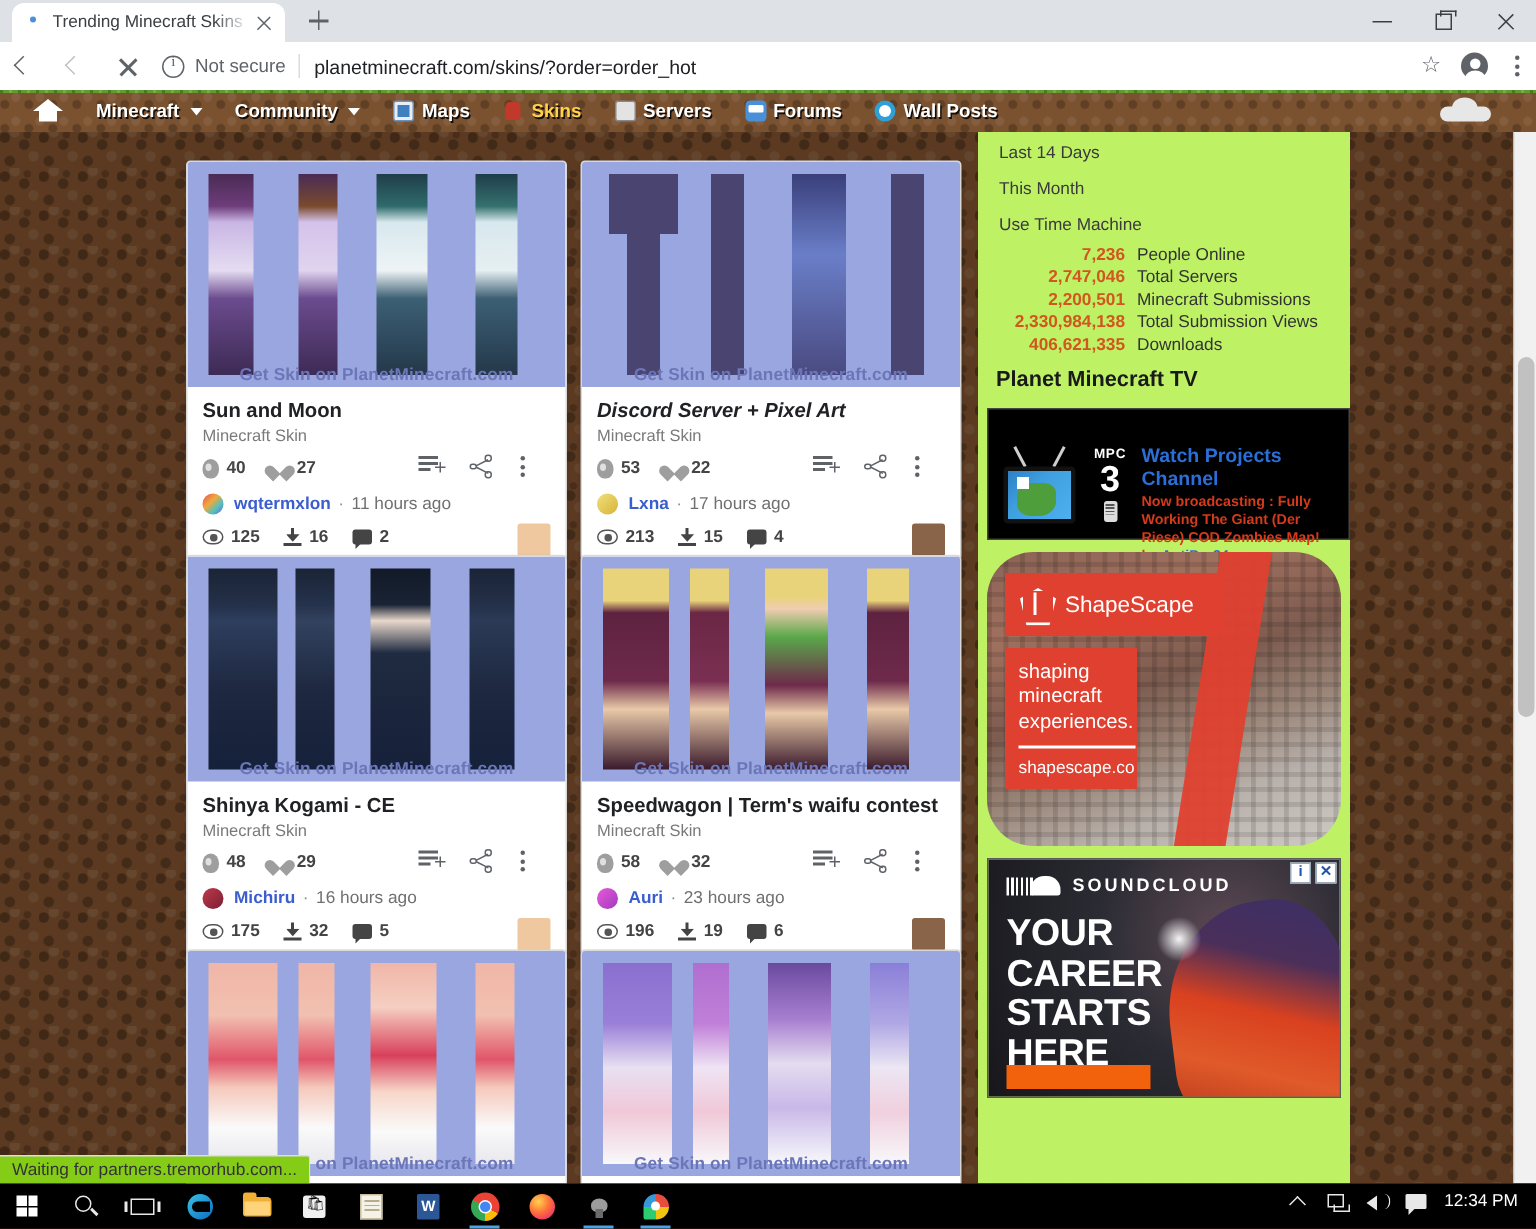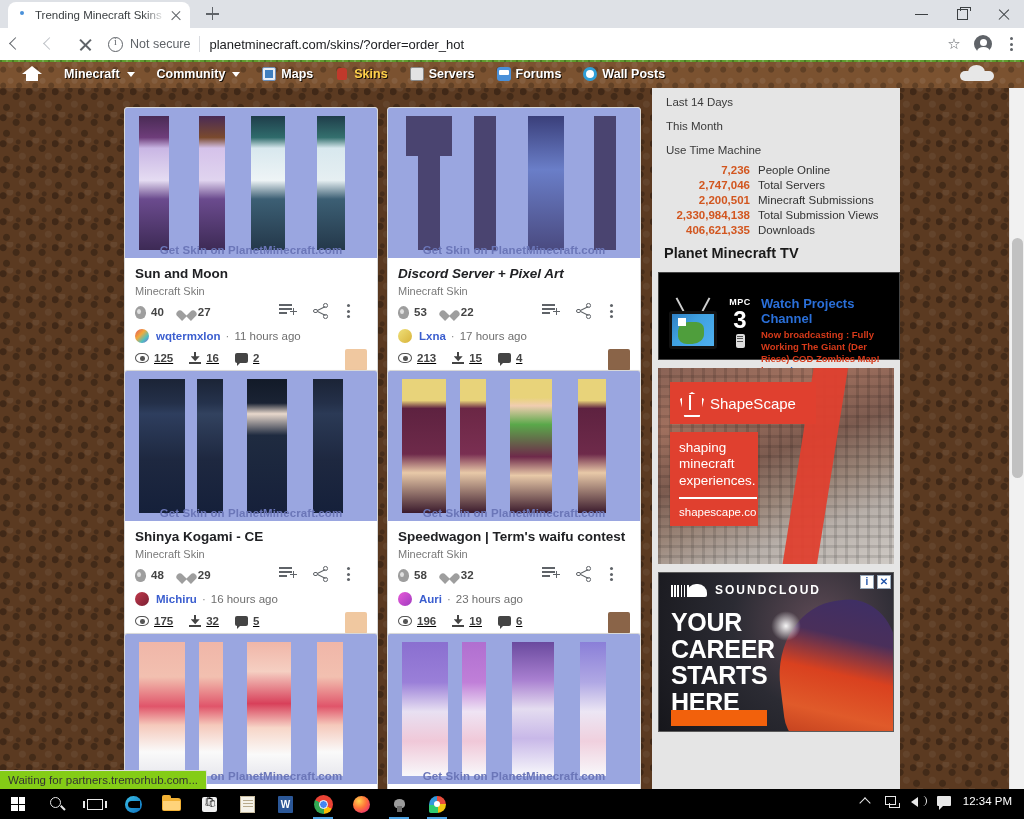--- a/index.html
+++ b/index.html
@@ -288,29 +288,29 @@
   .ic-more i { position: absolute; left: 0; width: 3.2px; height: 3.2px; border-radius: 50%; background: #5f6368; }
   .ic-more i:nth-child(1) { top: 1px; }
   .ic-more i:nth-child(2) { top: 6.4px; }
   .ic-more i:nth-child(3) { top: 11.8px; }
 
   .crow2 { display: flex; align-items: center; margin-top: 8px; font-size: 11.5px; }
   .avatar { width: 14px; height: 14px; border-radius: 50%; margin-right: 7px; flex: 0 0 14px; }
   .uname { color: #3b5ecf; font-weight: bold; }
   .dot { color: #8a8a8a; margin: 0 5px; }
   .ago { color: #6f6f6f; }
-  .crow3 { display: flex; align-items: center; margin-top: 9px; position: relative; text-decoration: underline; }
+  .crow3 { display: flex; align-items: center; margin-top: 9px; position: relative; }
   .headthumb {
     position: absolute; right: 0; top: -3px; width: 22px; height: 22px; border-radius: 2px;
   }
 
   
   .sidebar {
     position: absolute; left: 652px; top: 0; width: 248px; height: 729px;
-    background: #e5e5e5;
+    background: #bef264;
   }
   .sb-link {
     font-size: 11.5px; color: #3a3a3a; padding: 0 0 0 14px; height: 24px; line-height: 24px;
   }
   .sb-h {
     font-size: 14.5px; font-weight: bold; color: #1a1a1a; padding: 8px 0 5px 12px;
   }
   .stat-row { display: flex; align-items: baseline; font-size: 11.5px; padding: 1.5px 0; }
   .stat-num {
     width: 98px; text-align: right; color: #d2561f; font-weight: bold; margin-right: 8px;
@@ -348,20 +348,21 @@
   .tvtext { flex: 1 1 auto; padding-left: 4px; }
   .tvlink { font-size: 13px; font-weight: bold; color: #2a6fd8; line-height: 1.15; }
   .tvbc { font-size: 9.5px; font-weight: bold; color: #d63a1a; line-height: 1.28; margin-top: 2px; }
   .tvby { color: #2a6fd8; }
 
   
   .ad-shape {
     margin: 8px 6px 0 6px; height: 196px; position: relative; overflow: hidden;
     background:
       linear-gradient(160deg,#8a6356 0%, #a0705e 22%, #7d5c50 45%, #9a8578 62%, #b8b0aa 78%, #cfcac5 100%);
+    border-radius: 31px;
   }
   .ad-shape .tex {
     position: absolute; inset: 0;
     background-image:
       linear-gradient(90deg, rgba(0,0,0,.16) 0 3px, transparent 3px 11px),
       linear-gradient(0deg, rgba(0,0,0,.14) 0 3px, transparent 3px 10px);
     background-size: 11px 10px;
     opacity: .75;
   }
   .ad-shape .stripe {

